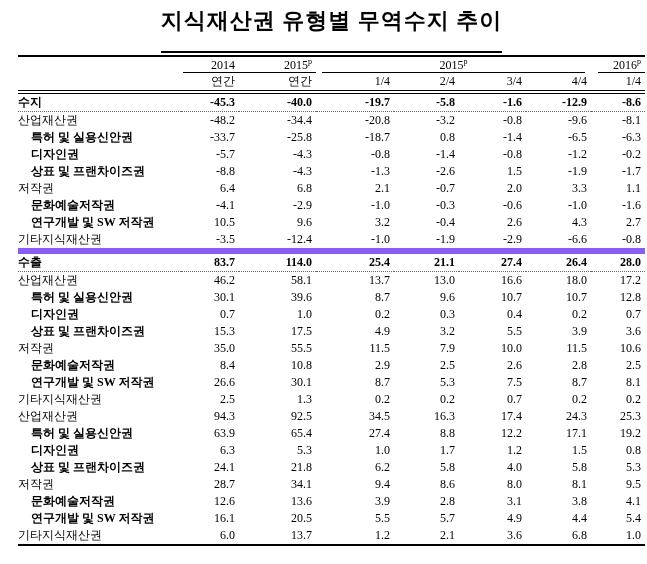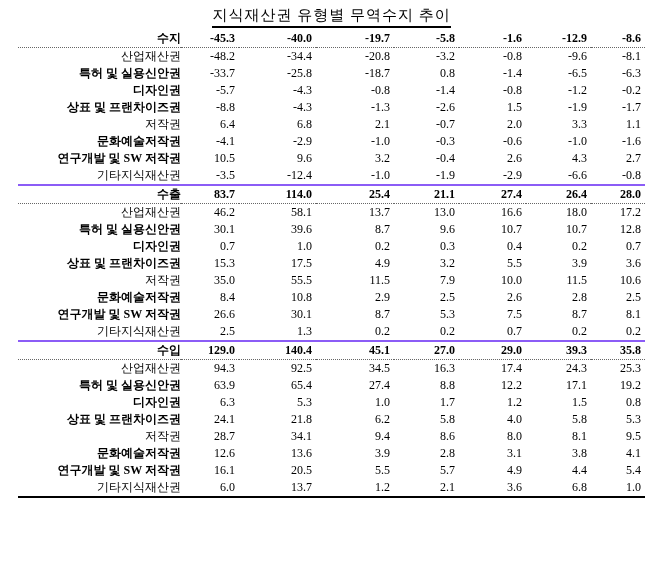--- a/index.html
+++ b/index.html
@@ -6,44 +6,44 @@
   body {
     width: 647px; height: 564px;
     font-family: "Liberation Serif", "DejaVu Serif", serif;
     color: #000;
     overflow: hidden;
   }
   .page { padding: 6px 2px 0 18px; }
   .title-wrap { width: 627px; text-align: center; margin-bottom: 2px; }
   .title-text {
     display: inline-block;
-    font-size: 15px; font-weight: normal; letter-spacing: 1px;
-    border-bottom: 2px solid #000; padding-bottom: 1px;
+    font-size: 22px; font-weight: bold; letter-spacing: 1px;
+    border-bottom: 2px solid #000; padding-bottom: 15px;
   }
   .unit-wrap { width: 627px; text-align: right; font-size: 12px; margin: 2px 0 0 0; line-height: 14px; }
 
   table.main {
     border-collapse: collapse; table-layout: fixed;
     width: 627px; font-size: 12px;
   }
   td { padding: 0; height: 17px; vertical-align: middle; }
 
   
   .h1row td { border-top: 2px solid #000; height: 16px; vertical-align: bottom; }
   .useg { border-bottom: 1px solid #000; line-height: 14px; }
   .h2row td { border-bottom: 4px double #000; height: 15px; }
 
   .num { text-align: right; padding-right: 4px; white-space: nowrap; }
   .ctr { text-align: center; white-space: nowrap; }
-  .label-cell { text-align: right; white-space: nowrap; overflow: hidden; }
+  .label-cell { text-align: left; white-space: nowrap; overflow: hidden; }
   .indent-1 { padding-left: 13px; font-weight: bold; }
 
   .total-row td { font-weight: bold; }
   .dotted-below td { border-bottom: 1px dotted #666; }
-  .solid-above td { border-top: 2px solid #8b5cf6; }
+  .solid-above td { border-top: 6px solid #8b5cf6; }
   .solid-below td { border-bottom: 2px solid #000; }
 
   sup { font-size: 8px; line-height: 0; }
 </style>
 </head>
 <body>
 
 <div class="page">
 
   <div class="title-wrap">
@@ -56,20 +56,45 @@
       <col style="width:163px">
         <col style="width:58px">
         <col style="width:77px">
       <col style="width:78px">
         <col style="width:65px">
         <col style="width:67px">
       <col style="width:65px">
         <col style="width:54px">
     </colgroup>
     <thead>
+      <tr class="h1row">
+        <td></td>
+        <td>
+          <div class="useg num" style="margin-left:2px"><span>2014</span><sup></sup></div>
+        </td>
+        <td>
+          <div class="useg num"><span>2015</span><sup>p</sup></div>
+        </td>
+        <td colspan="4">
+          <div class="useg ctr" style="margin:0 6px"><span>2015</span><sup>p</sup></div>
+        </td>
+        <td>
+          <div class="useg num" style="margin-left:7px"><span>2016</span><sup>p</sup></div>
+        </td>
+      </tr>
+      <tr class="h2row">
+        <td></td>
+        <td class="num">연간</td>
+        <td class="num">연간</td>
+        <td class="num">1/4</td>
+        <td class="num">2/4</td>
+        <td class="num">3/4</td>
+        <td class="num">4/4</td>
+        <td class="num">1/4</td>
+      </tr>
     </thead>
     <tbody id="table-body">
         <tr class="total-row dotted-below">
           <td class="label-cell indent-0">수지</td>
           <td class="num">-45.3</td>
           <td class="num">-40.0</td>
           <td class="num">-19.7</td>
           <td class="num">-5.8</td>
           <td class="num">-1.6</td>
           <td class="num">-12.9</td>
@@ -238,30 +263,20 @@
         <tr class="data-row">
           <td class="label-cell indent-0">기타지식재산권</td>
           <td class="num">2.5</td>
           <td class="num">1.3</td>
           <td class="num">0.2</td>
           <td class="num">0.2</td>
           <td class="num">0.7</td>
           <td class="num">0.2</td>
           <td class="num">0.2</td>
         </tr>
-        <tr class="total-row solid-above dotted-below">
-          <td class="label-cell indent-0">수입</td>
-          <td class="num">129.0</td>
-          <td class="num">140.4</td>
-          <td class="num">45.1</td>
-          <td class="num">27.0</td>
-          <td class="num">29.0</td>
-          <td class="num">39.3</td>
-          <td class="num">35.8</td>
-        </tr>
         <tr class="data-row">
           <td class="label-cell indent-0">산업재산권</td>
           <td class="num">94.3</td>
           <td class="num">92.5</td>
           <td class="num">34.5</td>
           <td class="num">16.3</td>
           <td class="num">17.4</td>
           <td class="num">24.3</td>
           <td class="num">25.3</td>
         </tr>

